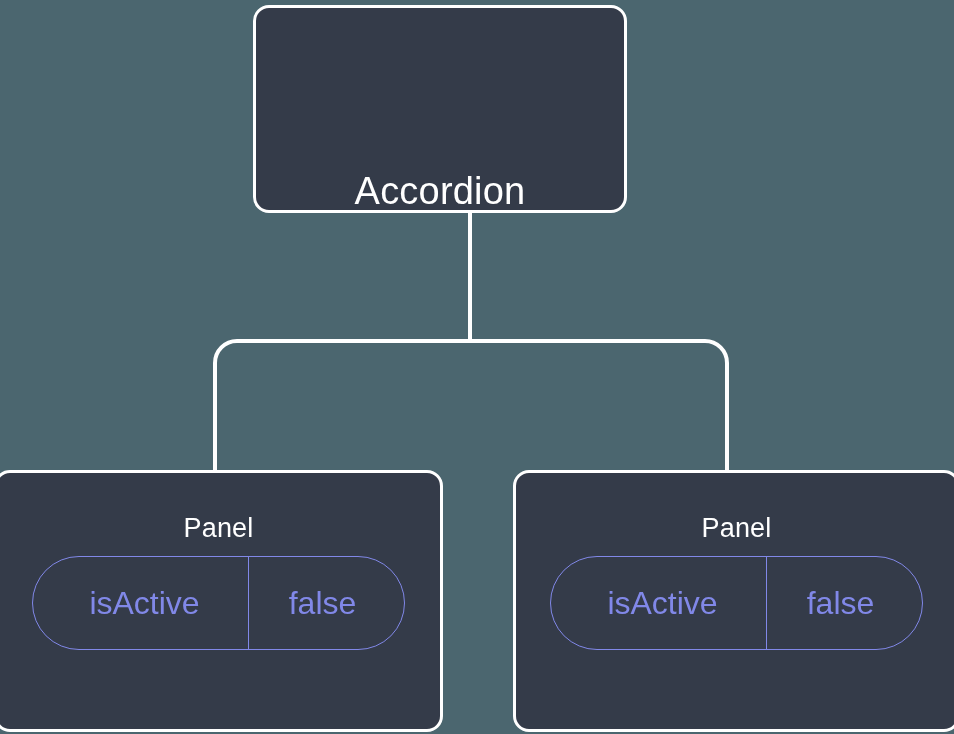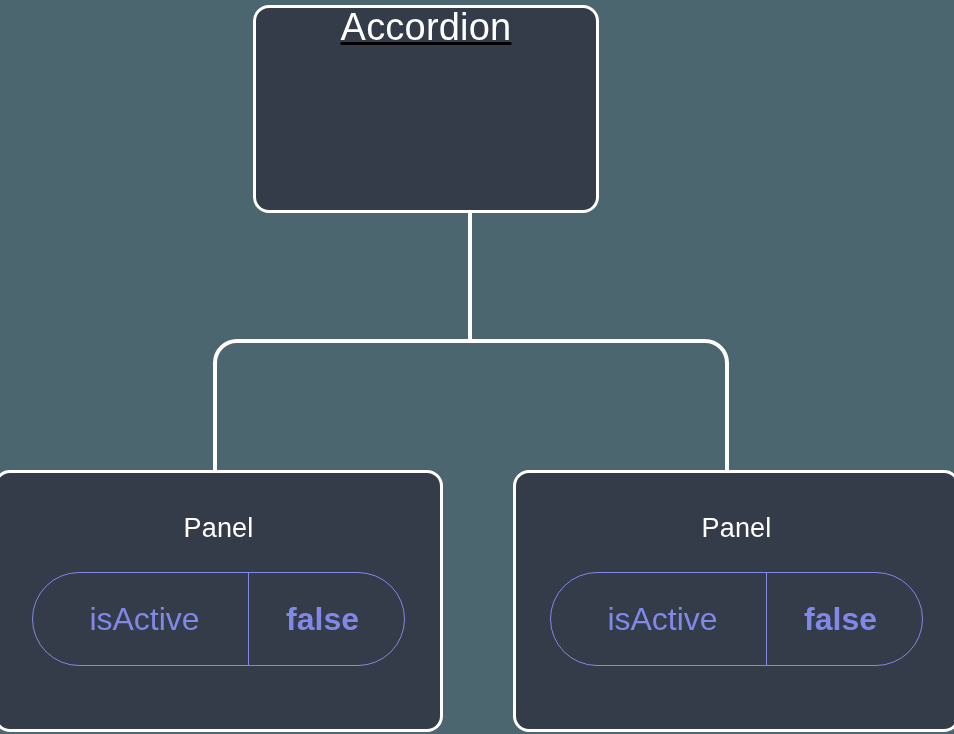--- a/index.html
+++ b/index.html
@@ -37,24 +37,23 @@
     border: 3px solid #ffffff;
     border-radius: 16px;
     display: flex;
     flex-direction: column;
     align-items: center;
   }
 
   .node-root {
     left: 253px;
     top: 5px;
-    width: 346px;
+    width: 374px;
     height: 208px;
-    justify-content: flex-start;
-    text-decoration: underline;
+    justify-content: flex-end;
   }
 
   .node-child {
     top: 470px;
     height: 262px;
     justify-content: flex-start;
     padding-top: 42px;
   }
 
   .node-child-left {
@@ -75,21 +74,21 @@
     line-height: 1;
     white-space: nowrap;
   }
 
   .node-child .node-title {
     font-size: 27px;
   }
 
   
   .prop-pill {
-    margin-top: 30px;
+    margin-top: 14px;
     height: 94px;
     display: flex;
     align-items: stretch;
     border: 1.6px solid #8188e8;
     border-radius: 47px;
     box-sizing: border-box;
     overflow: hidden;
   }
 
   .prop-cell {
@@ -102,21 +101,20 @@
     white-space: nowrap;
   }
 
   .prop-key {
     padding: 0 34px 0 42px;
   }
 
   .prop-value {
     padding: 0 42px 0 34px;
     border-left: 1.6px solid #8188e8;
-    font-weight: bold;
   }
 
   
   .pill-left  { width: 373px; }
   .pill-right { width: 373px; }
 
   .pill-left .prop-key   { width: 215px; box-sizing: border-box; }
   .pill-right .prop-key  { width: 215px; box-sizing: border-box; }
   .pill-left .prop-value  { flex: 1; box-sizing: border-box; }
   .pill-right .prop-value { flex: 1; box-sizing: border-box; }

